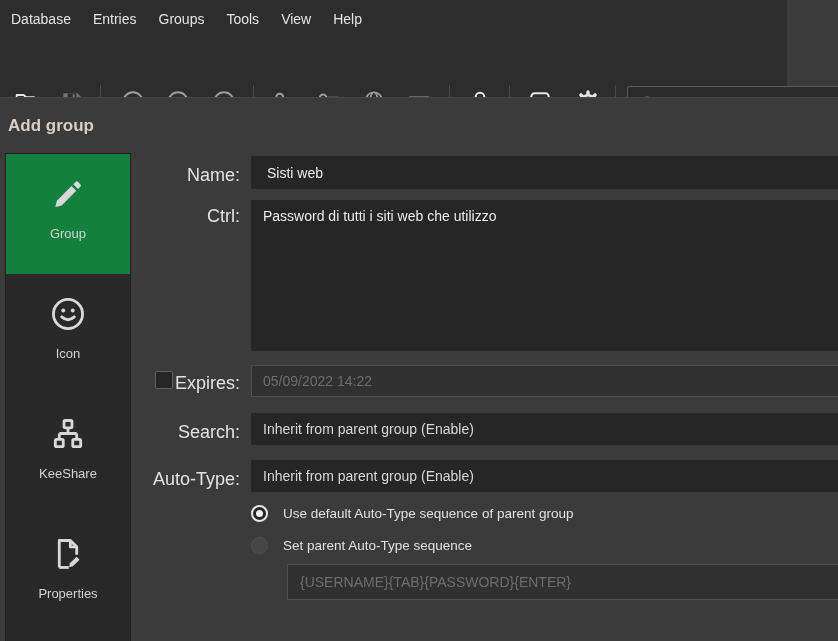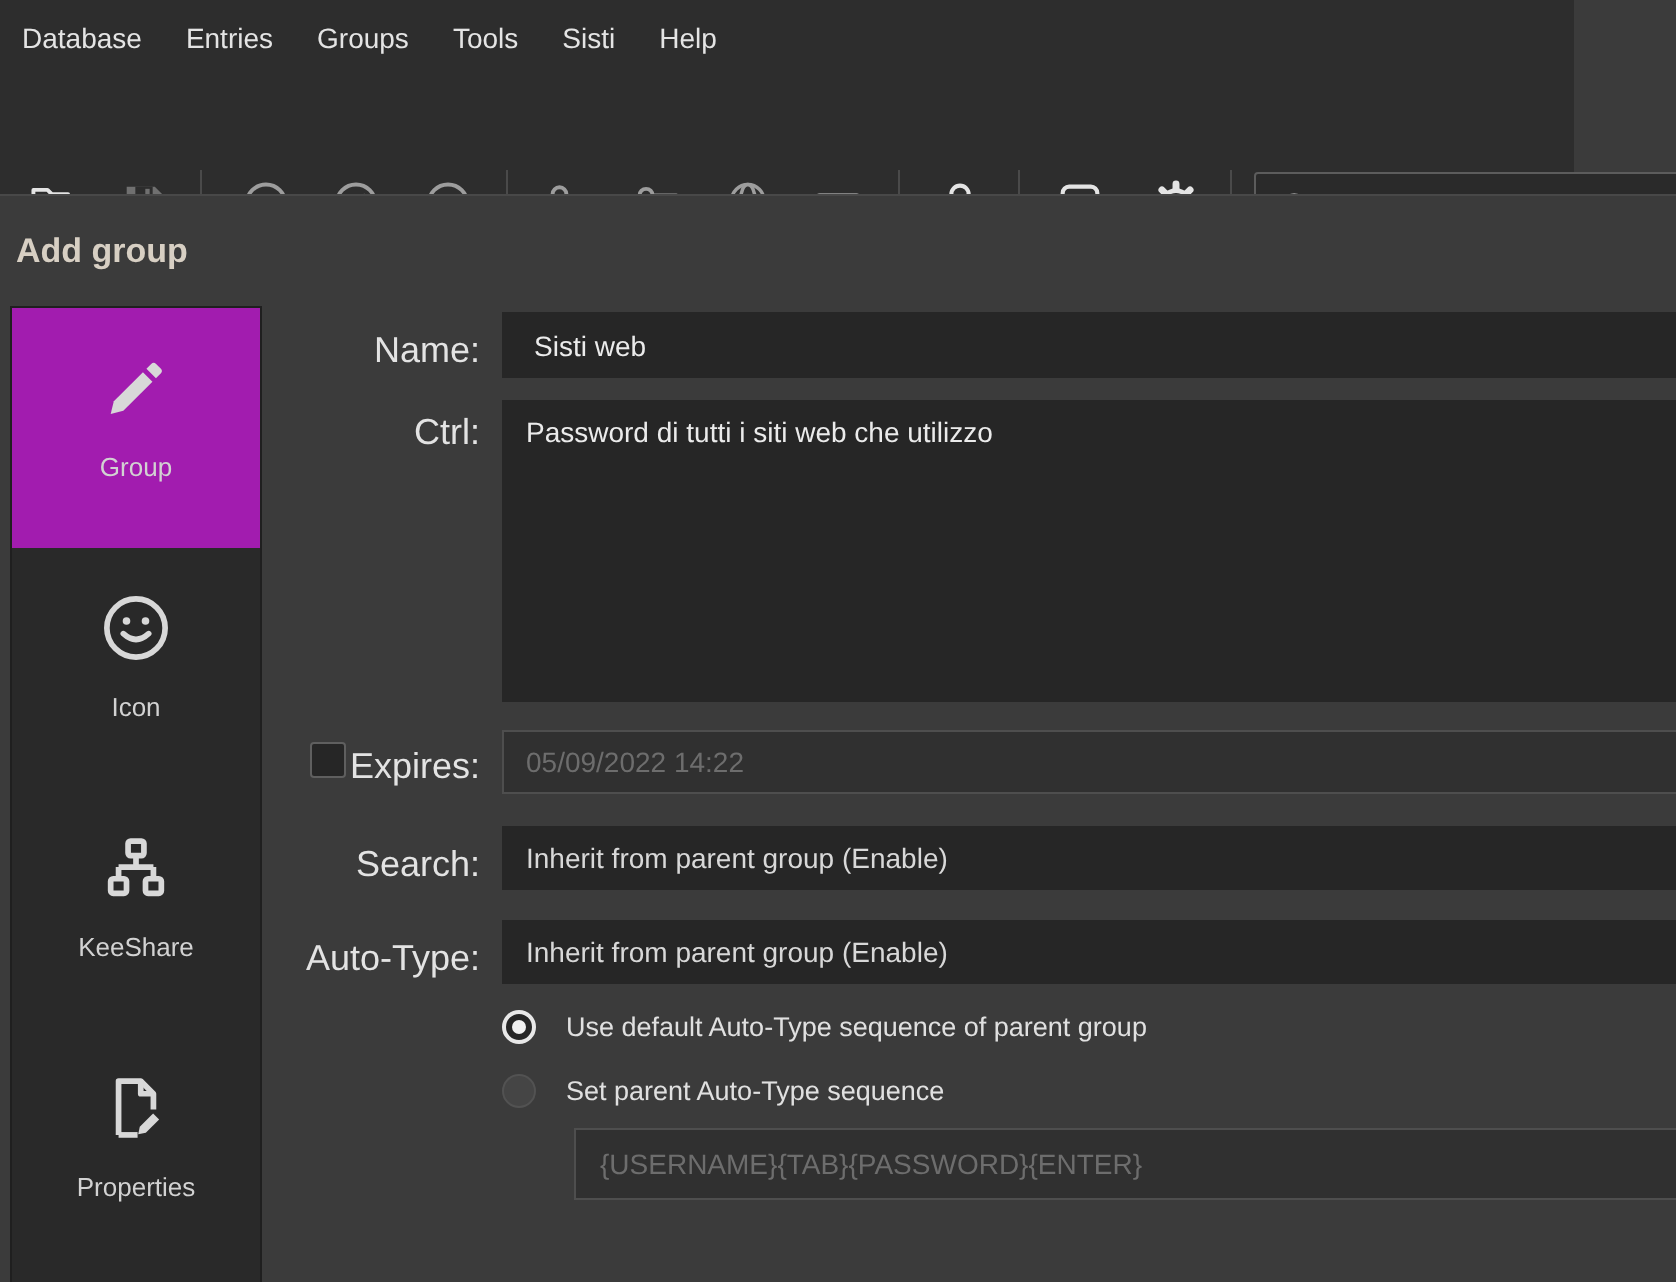--- a/index.html
+++ b/index.html
@@ -35,21 +35,21 @@
   .content{position:absolute;left:0;top:97px;width:838px;height:640px;background:#3b3b3b;border-top:1px solid #484848;box-sizing:border-box;}
   .page-title{position:absolute;left:8px;top:18px;font-size:17px;font-weight:bold;color:#d7cfc3;}
   
   .sidebar{position:absolute;left:5px;top:55px;width:126px;height:489px;background:#292929;border:1px solid #1f1f1f;box-sizing:border-box;}
   .side-tile{
     width:100%;height:120px;box-sizing:border-box;display:flex;flex-direction:column;
     align-items:center;padding-top:21px;cursor:default;
   }
   .side-tile svg{width:38px;height:38px;color:#d8d8d8;}
   .side-tile .tile-label{margin-top:13px;font-size:13px;color:#d2d2d2;}
-  .side-tile.selected{background:#a21caf;}
+  .side-tile.selected{background:#15803d;}
   
   .flabel{position:absolute;left:100px;width:140px;text-align:right;font-size:18px;color:#e3e3e3;}
   .field{
     position:absolute;left:251px;width:590px;box-sizing:border-box;
     background:#262626;border:none;color:#ebebeb;
     font-family:"Liberation Sans",sans-serif;font-size:14px;padding:0 0 0 16px;outline:none;
   }
   .combo{
     position:absolute;left:251px;width:590px;height:32px;box-sizing:border-box;
     background:#262626;color:#d8d8d8;font-size:14px;display:flex;align-items:center;padding-left:12px;
@@ -70,21 +70,21 @@
 </style>
 </head>
 <body>
 
 <div class="chrome">
   <div class="menubar">
     <div class="menu-item">Database</div>
     <div class="menu-item">Entries</div>
     <div class="menu-item">Groups</div>
     <div class="menu-item">Tools</div>
-    <div class="menu-item">Sisti</div>
+    <div class="menu-item">View</div>
     <div class="menu-item">Help</div>
   </div>
 
   <div class="toolbar">
 
     <div class="tbtn ico-bright" style="left:14px">
       <svg viewBox="0 0 24 24" fill="none" stroke="currentColor" stroke-width="1.8" stroke-linejoin="round">
         <path d="M2.5 19.5 V5.5 h6.5 l2 2 h7.5 v2.5"></path>
         <path d="M2.5 19.5 L5.5 10 h16 l-3 9.5 z"></path>
       </svg>

